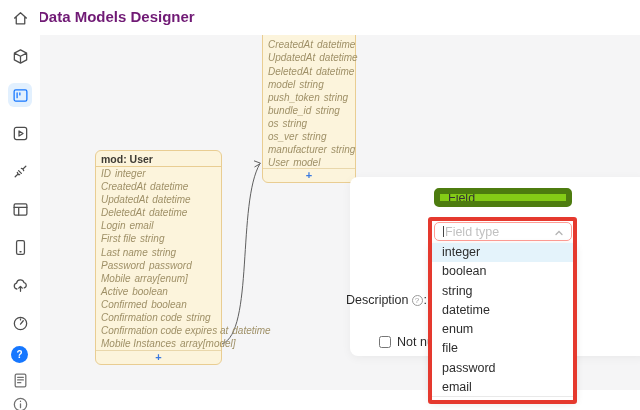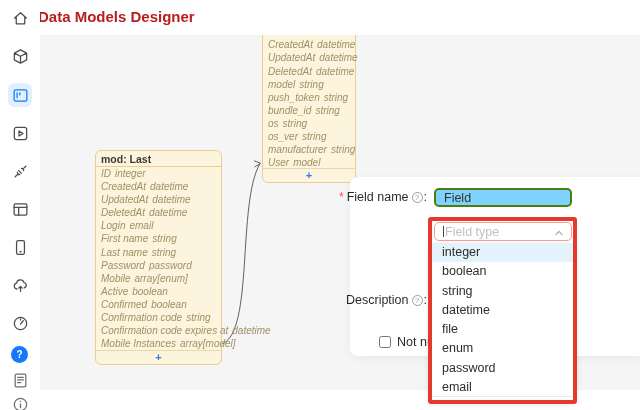--- a/index.html
+++ b/index.html
@@ -13,21 +13,21 @@
          align-items:center; justify-content:center; border-radius:6px; cursor:pointer; }
   .nav svg { stroke:#4d4d4d; fill:none; stroke-width:1.2; stroke-linecap:round; stroke-linejoin:round; }
   .nav.active { background:#e2f0fe; }
   .nav.active svg { stroke:#1677ff; }
   .nav.dim svg { stroke:#707070; }
   .help-badge { position:absolute; left:11px; top:346px; width:17px; height:17px; border-radius:50%;
                 background:#1677ff; color:#fff; font-size:10px; font-weight:700;
                 display:flex; align-items:center; justify-content:center; cursor:pointer; }
 
   
-  .page-title { position:absolute; left:38px; top:8px; font-size:15px; font-weight:700; color:#b91c1c; }
+  .page-title { position:absolute; left:38px; top:8px; font-size:15px; font-weight:700; color:#701a75; }
 
   
   .canvas { position:absolute; left:40px; top:35px; width:600px; height:355px;
             background:#f5f5f6; overflow:hidden; }
   .connector { position:absolute; left:0; top:0; }
 
   .entity { position:absolute; background:#fcf4dc; border:1px solid #e9cd92; border-radius:6px; }
   .ehead { font-size:10.5px; font-weight:700; color:#3d3a33; line-height:16px; height:16px;
            padding:0 5px; border-bottom:1px solid #e9cd92; white-space:nowrap; }
   .erow { display:flex; height:13.1px; line-height:13.1px;
@@ -43,22 +43,22 @@
   
   .form-panel { position:absolute; left:350px; top:177px; width:298px; height:179px;
                 background:#fff; border-radius:8px; box-shadow:0 2px 10px rgba(0,0,0,.05); z-index:5; }
   .flabel { position:absolute; right:221px; white-space:nowrap; font-size:12.5px;
             color:rgba(0,0,0,.85); line-height:16px; text-align:right; }
   .req-mark { color:#ff4d4f; margin-right:3px; font-size:12px; }
   .qicon { display:inline-block; width:11px; height:11px; border:1px solid #9a9a9a; border-radius:50%;
            font-size:8px; line-height:9px; text-align:center; color:#9a9a9a;
            margin:0 1px 0 3px; vertical-align:1px; font-style:normal; }
   .ant-input { position:absolute; left:84px; top:11px; width:138px; height:19px;
-               border:2px solid #4d7c0f; border-radius:5px; font-size:12.5px; color:#333;
-               padding:0 8px; font-family:"Liberation Sans",sans-serif; background:#7dd3fc; outline:none; }
+               border:6px solid #4d7c0f; border-radius:5px; font-size:12.5px; color:#333;
+               padding:0 8px; font-family:"Liberation Sans",sans-serif; background:#84cc16; outline:none; }
   .select-box { position:absolute; left:84px; top:45px; width:138px; height:19px;
                 border:1px solid #ff9d95; border-radius:5px; background:#fff;
                 display:flex; align-items:center; padding:0 8px; cursor:pointer; }
   .caret { width:1px; height:11px; background:#444; margin-right:1px; }
   .placeholder { font-size:12.5px; color:#c1c1c1; }
   .chevron { position:absolute; right:7px; top:6px; }
   .notnull { position:absolute; left:29px; top:158px; display:flex; align-items:center; gap:6px;
              font-size:12.5px; color:rgba(0,0,0,.85); }
   .notnull input { width:12px; height:12px; accent-color:#fff; border:1px solid #d9d9d9; }
 
@@ -205,21 +205,21 @@
 
           <div class="erow">
             <span class="fname">User</span>
             <span class="ftype">model</span>
           </div>
         </div>
       <div class="efoot">+</div>
     </div>
 
     <div class="entity entity-user">
-      <div class="ehead">mod: Last</div>
+      <div class="ehead">mod: User</div>
       <div class="rows">
 
           <div class="erow">
             <span class="fname">ID</span>
             <span class="ftype">integer</span>
           </div>
 
           <div class="erow">
             <span class="fname">CreatedAt</span>
             <span class="ftype">datetime</span>
@@ -234,21 +234,21 @@
             <span class="fname">DeletedAt</span>
             <span class="ftype">datetime</span>
           </div>
 
           <div class="erow">
             <span class="fname">Login</span>
             <span class="ftype">email</span>
           </div>
 
           <div class="erow">
-            <span class="fname">First name</span>
+            <span class="fname">First file</span>
             <span class="ftype">string</span>
           </div>
 
           <div class="erow">
             <span class="fname">Last name</span>
             <span class="ftype">string</span>
           </div>
 
           <div class="erow">
             <span class="fname">Password</span>
@@ -283,23 +283,20 @@
           <div class="erow">
             <span class="fname">Mobile Instances</span>
             <span class="ftype">array[model]</span>
           </div>
         </div>
       <div class="efoot">+</div>
     </div>
   </div>
 
   <div class="form-panel">
-    <div class="flabel" style="top:12px">
-      <span class="req-mark">*</span><span>Field name</span><span class="qicon">?</span><span>:</span>
-    </div>
     <input class="ant-input" value="Field" style="">
 
     <div class="select-box">
       <span class="caret"></span>
       <span class="placeholder">Field type</span>
       <svg class="chevron" width="10" height="8" viewBox="0 0 10 8">
         <path d="M2 5.5 L5 2.5 L8 5.5" stroke="#b4b4b4" stroke-width="1.3" fill="none" stroke-linecap="round"></path>
       </svg>
     </div>
 
@@ -325,28 +322,28 @@
 
       <div class="opt">
         <span>string</span>
       </div>
 
       <div class="opt">
         <span>datetime</span>
       </div>
 
       <div class="opt">
+        <span>enum</span>
+      </div>
+
+      <div class="opt">
         <span>file</span>
       </div>
 
       <div class="opt">
-        <span>enum</span>
-      </div>
-
-      <div class="opt">
         <span>password</span>
       </div>
 
       <div class="opt">
         <span>email</span>
       </div>
     </div>
 
   <div class="red-annotation"></div>
 

